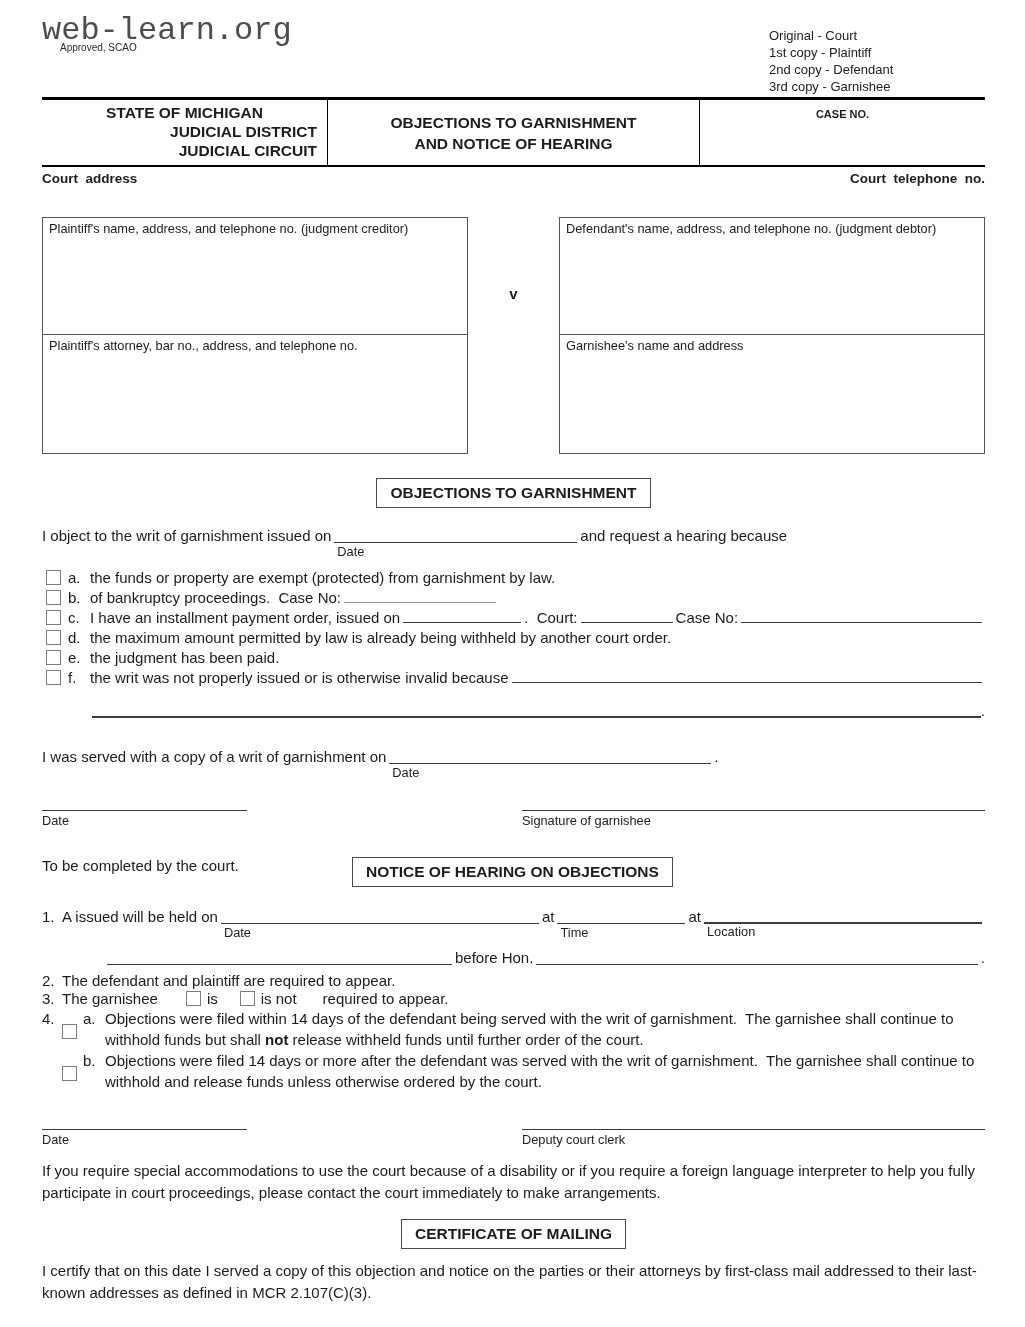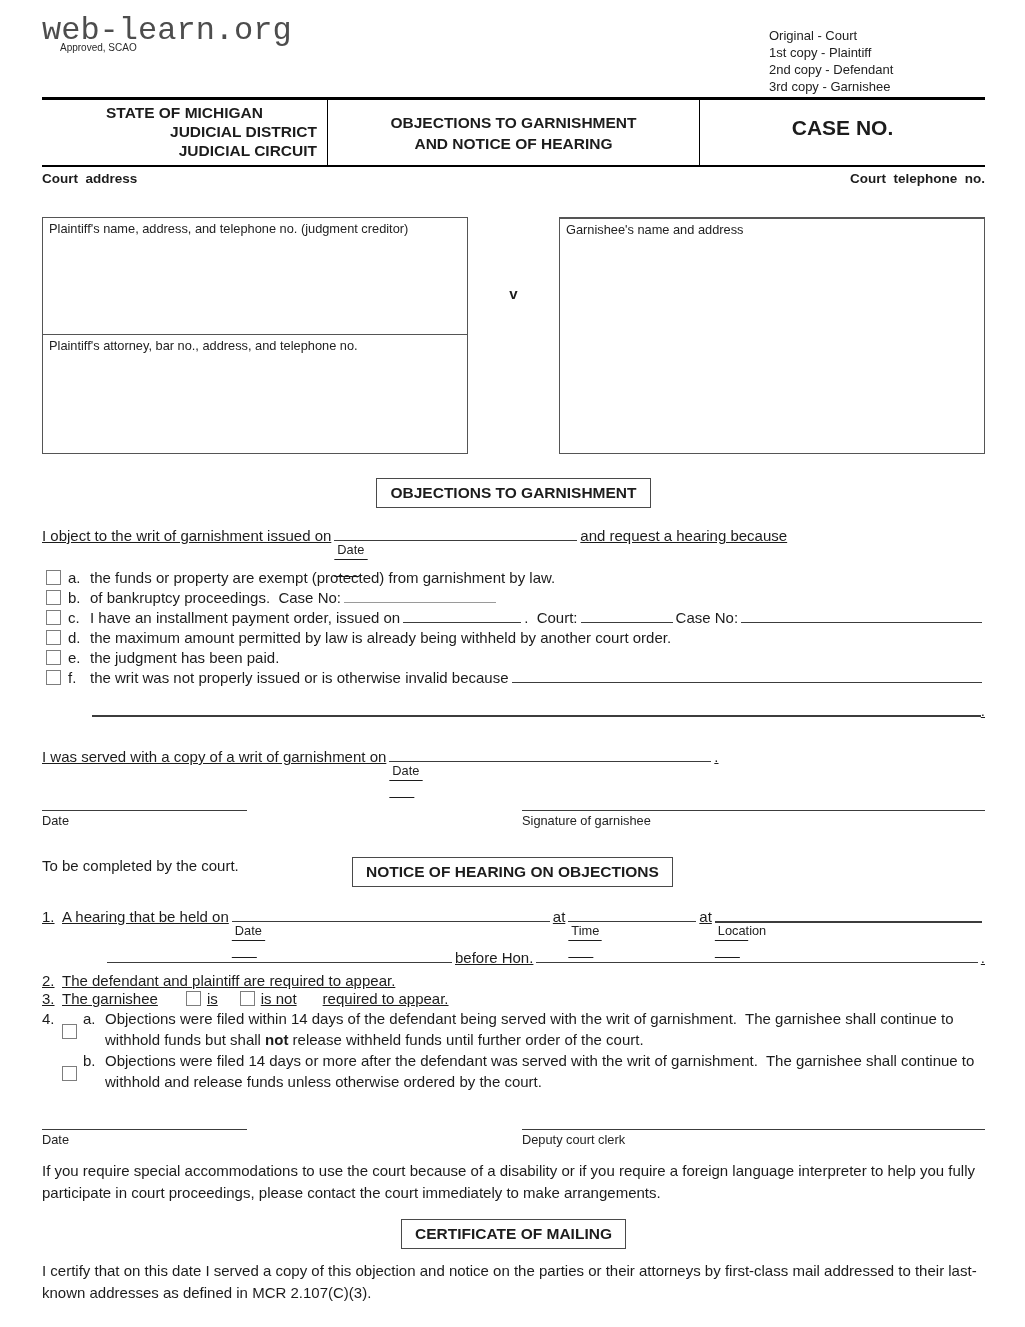--- a/index.html
+++ b/index.html
@@ -30,40 +30,40 @@
   
   .header-table{
     display:flex;margin-top:2px;
     border-top:3px solid #000;border-bottom:2px solid #000;
   }
   .ht-cell{box-sizing:border-box;}
   .ht-left{width:286px;border-right:1px solid #000;padding:3px 10px 5px 10px;font-weight:bold;font-size:15.5px;line-height:19px;}
   .ht-left .c{text-align:center;}
   .ht-left .r{text-align:right;}
   .ht-center{width:372px;border-right:1px solid #000;display:flex;flex-direction:column;justify-content:center;text-align:center;font-weight:bold;font-size:15.5px;line-height:21px;}
-  .ht-right{flex:1;text-align:center;padding-top:16px;font-weight:bold;font-size:21px;}
+  .ht-right{flex:1;text-align:center;padding-top:8px;font-weight:bold;font-size:11px;}
   .court-row{display:flex;justify-content:space-between;font-weight:bold;font-size:13.5px;margin-top:4px;}
 
   
   .party-sec{display:flex;margin-top:31px;}
   .party-box{width:426px;border:1px solid #555;box-sizing:border-box;}
   .pb-cell{box-sizing:border-box;padding:3px 6px;font-size:12.8px;color:#222;}
   .pb-top{height:116px;}
   .pb-bottom{height:119px;border-top:1px solid #555;}
   .versus{flex:1;text-align:center;font-weight:bold;font-size:15px;padding-top:68px;}
 
   
   .center{text-align:center;}
   .section-box{
     display:inline-block;border:1.5px solid #4a4a4a;
     padding:5px 13px;font-weight:bold;font-size:15.5px;background:#fff;
   }
 
   
-  .line{display:flex;align-items:flex-start;text-decoration:underline;}
+  .line{display:flex;align-items:center;}
   .blank{
     display:inline-block;position:relative;
     border-bottom:1.5px solid #3c3c3c;height:13px;
     margin:0 3px;flex:none;
   }
   .blank.flex1{flex:1;}
   .blank.gray{border-bottom-color:#9a9a9a;}
   .blank-label{
     position:absolute;top:15px;left:3px;
     font-size:12.8px;color:#222;white-space:nowrap;
@@ -141,20 +141,23 @@
       <div class="party-box">
         <div class="pb-cell pb-top">
           <span>Plaintiff's name, address, and telephone no. (judgment creditor)</span>
         </div>
         <div class="pb-cell pb-bottom">
           <span>Plaintiff's attorney, bar no., address, and telephone no.</span>
         </div>
       </div>
       <div class="versus">v</div>
       <div class="party-box">
+        <div class="pb-cell pb-top">
+          <span>Defendant's name, address, and telephone no. (judgment debtor)</span>
+        </div>
         <div class="pb-cell pb-bottom">
           <span>Garnishee's name and address</span>
         </div>
       </div>
     </div>
 
     <div class="center" style="margin-top:24px;">
       <span class="section-box">OBJECTIONS TO GARNISHMENT</span>
     </div>
 
@@ -235,21 +238,21 @@
       </div>
     </div>
 
     <div class="notice-row">
       <span class="notice-intro">To be completed by the court.</span>
       <span class="section-box">NOTICE OF HEARING ON OBJECTIONS</span>
     </div>
 
     <div class="line" style="margin-top:21px;">
       <span class="num">1.</span>
-      <span>A hearing that be held on</span>
+      <span>A issued will be held on</span>
       <span class="blank" style="width:318px;">
         <span class="blank-label">Date</span>
       </span>
       <span>at</span>
       <span class="blank" style="width:128px;">
         <span class="blank-label">Time</span>
       </span>
       <span>at</span>
       <span class="blank flex1" style="border-bottom-width:2px;">
         <span class="blank-label">Location</span>

